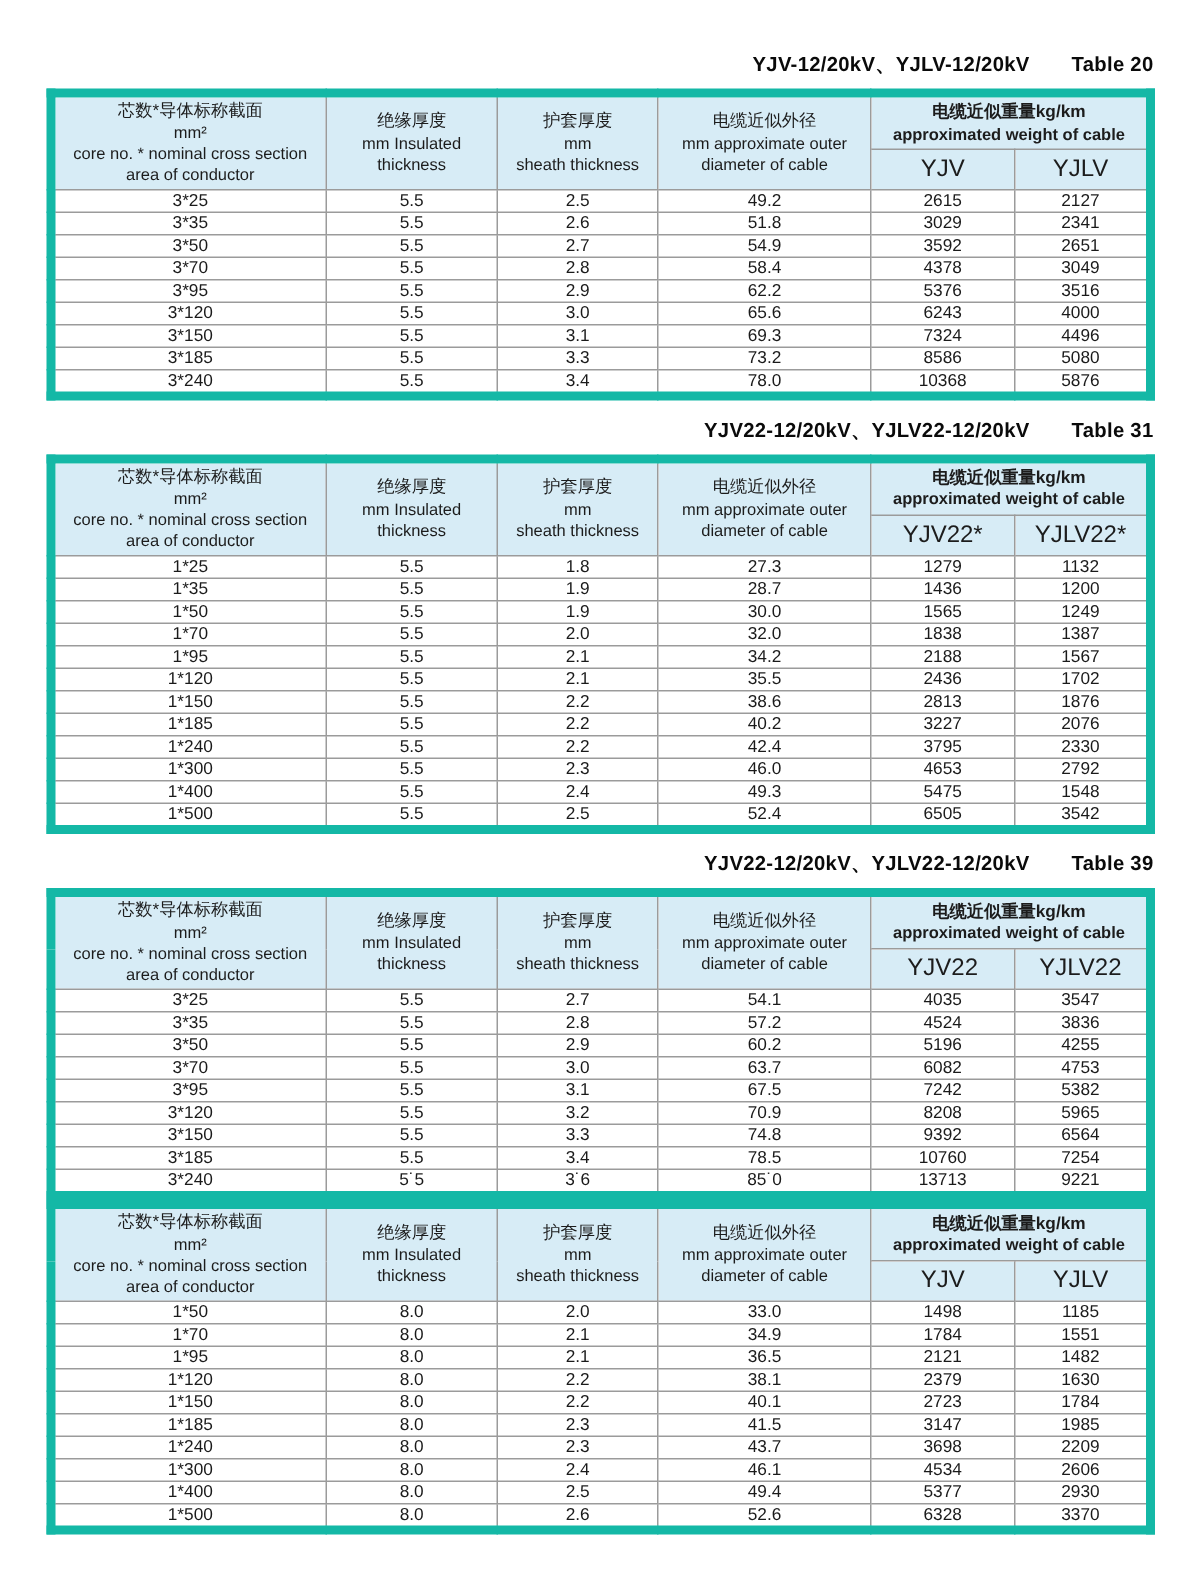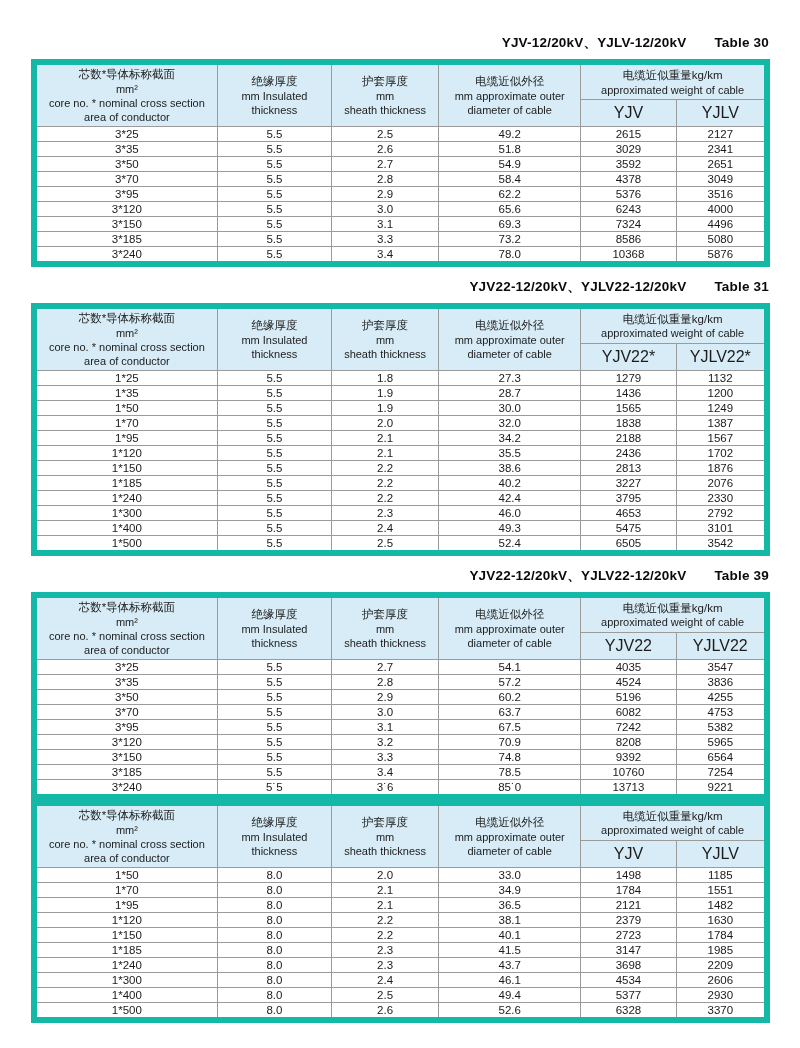--- a/index.html
+++ b/index.html
@@ -43,38 +43,38 @@
   thead th {
     background: #d7ecf6;
     font-weight: normal;
     font-size: 11px;
     line-height: 1.28;
     padding: 2px 1px;
     vertical-align: middle;
     color: #1c1c1c;
   }
   thead .cn { font-size: 11.5px; }
-  th.weight-group { height: 36px; }
+  th.weight-group { height: 36px; font-weight: bold; }
   tr.weight-sub th { height: 22px; font-size: 16px; }
   tbody td {
     font-size: 11.5px;
     height: 14px;
     line-height: 14px;
     padding: 0 2px;
     color: #1a1a1a;
   }
 </style>
 </head>
 <body>
 
 <main class="sheet">
   <section class="table-block first">
     <div class="table-title">
       <span>YJV-12/20kV、YJLV-12/20kV</span>
-      <span>Table 30</span>
+      <span>Table 20</span>
     </div>
     <table>
       <colgroup>
         <col style="width:25.0%">
           <col style="width:15.6%">
           <col style="width:14.6%">
         <col style="width:19.4%">
           <col style="width:13.0%">
           <col style="width:12.4%">
       </colgroup>
@@ -315,21 +315,21 @@
             <td>46.0</td>
             <td>4653</td>
             <td>2792</td>
           </tr>
           <tr>
             <td>1*400</td>
             <td>5.5</td>
             <td>2.4</td>
             <td>49.3</td>
             <td>5475</td>
-            <td>3101</td>
+            <td>1548</td>
           </tr>
           <tr>
             <td>1*500</td>
             <td>5.5</td>
             <td>2.5</td>
             <td>52.4</td>
             <td>6505</td>
             <td>3542</td>
           </tr>
         </tbody>

